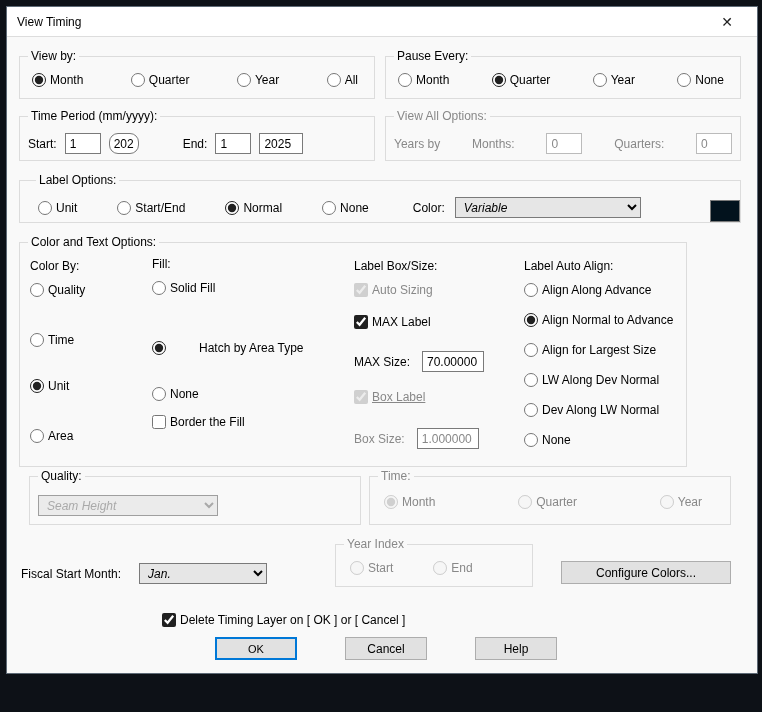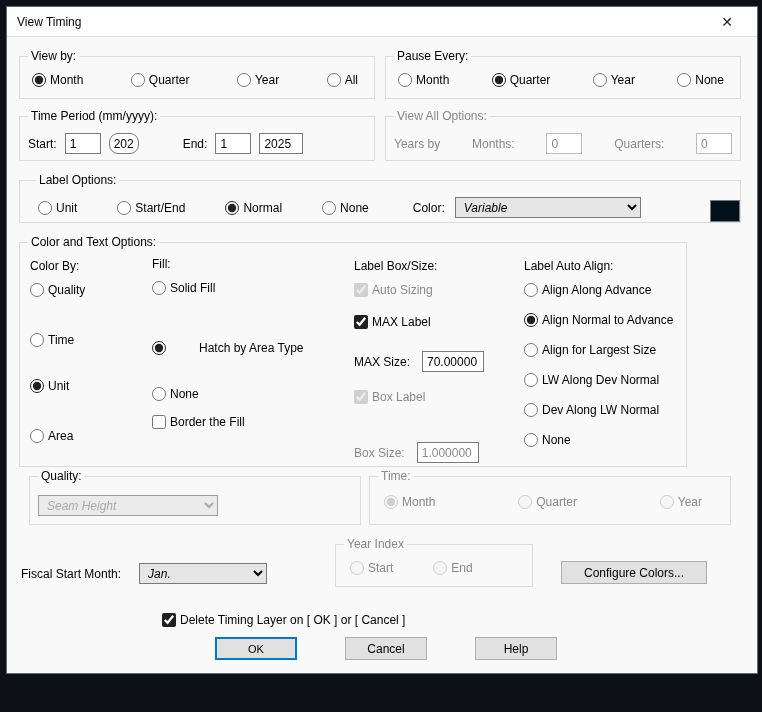--- a/index.html
+++ b/index.html
@@ -95,21 +95,21 @@
     border: 1px solid #adadad;
     cursor: pointer;
   }
   button.default {
     border: 2px solid #0078d7;
     width: 82px; height: 23px;
     background: #e1e1e1;
     font-family: inherit; font-size: 11px;
     cursor: pointer;
   }
-  button.wide { width: 146px; height: 23px; }
+  button.wide { width: 170px; height: 23px; }
 
   .sub-label { font-size:12px; }
   .plain-box { position:absolute; border:1px solid #dcdcdc; }
 </style>
 </head>
 <body>
 
 <div class="window">
   <div class="titlebar">
     <span class="title">View Timing</span>
@@ -262,21 +262,21 @@
             <span>Auto Sizing</span>
           </label>
         <label class="check" style="margin-bottom:22px; display:flex;">
             <input type="checkbox" checked="" style="">
             <span>MAX Label</span>
           </label>
         <div class="row" style="margin-bottom:18px;">
           <span>MAX Size:</span>
           <input type="text" style="width: 62px; margin-left: 6px;" value="70.00000">
         </div>
-        <label class="check disabled-field" style="margin-bottom:38px; display:flex;">
+        <label class="check disabled-field" style="margin-bottom:24px; display:flex;text-decoration:underline;">
             <input type="checkbox" checked="" disabled="" style="">
             <span>Box Label</span>
           </label>
         <div class="row">
           <span class="disabled-field">Box Size:</span>
           <input type="text" disabled="" style="width: 62px; margin-left: 6px; color: rgb(136, 136, 136);" value="1.000000">
         </div>
       </div>
 
       <div style="position:absolute; left:504px; top:10px; width:200px;">

